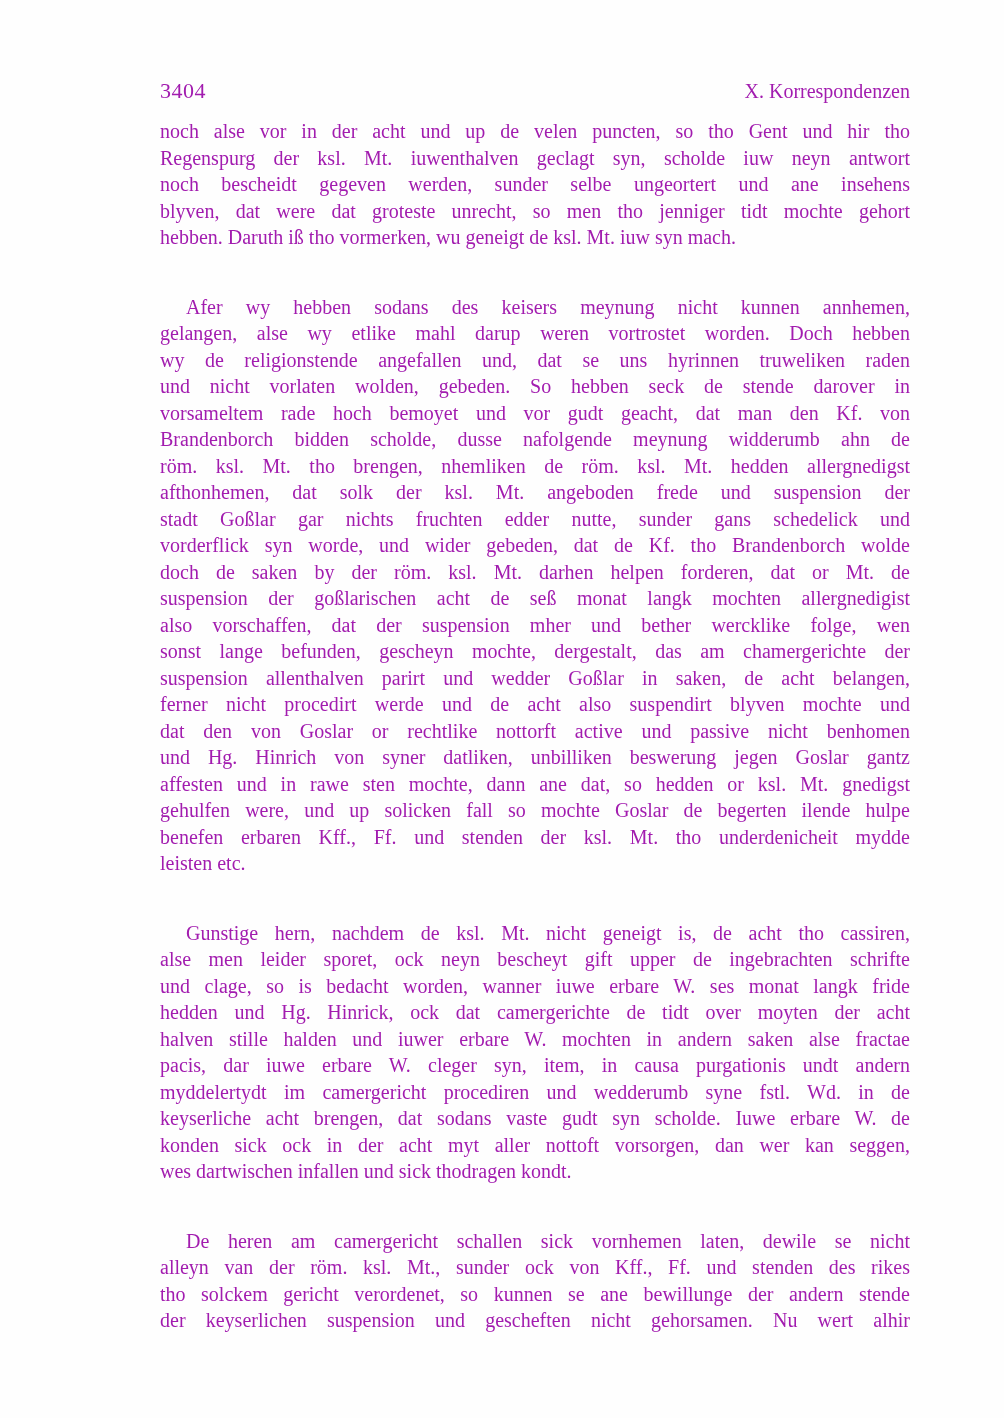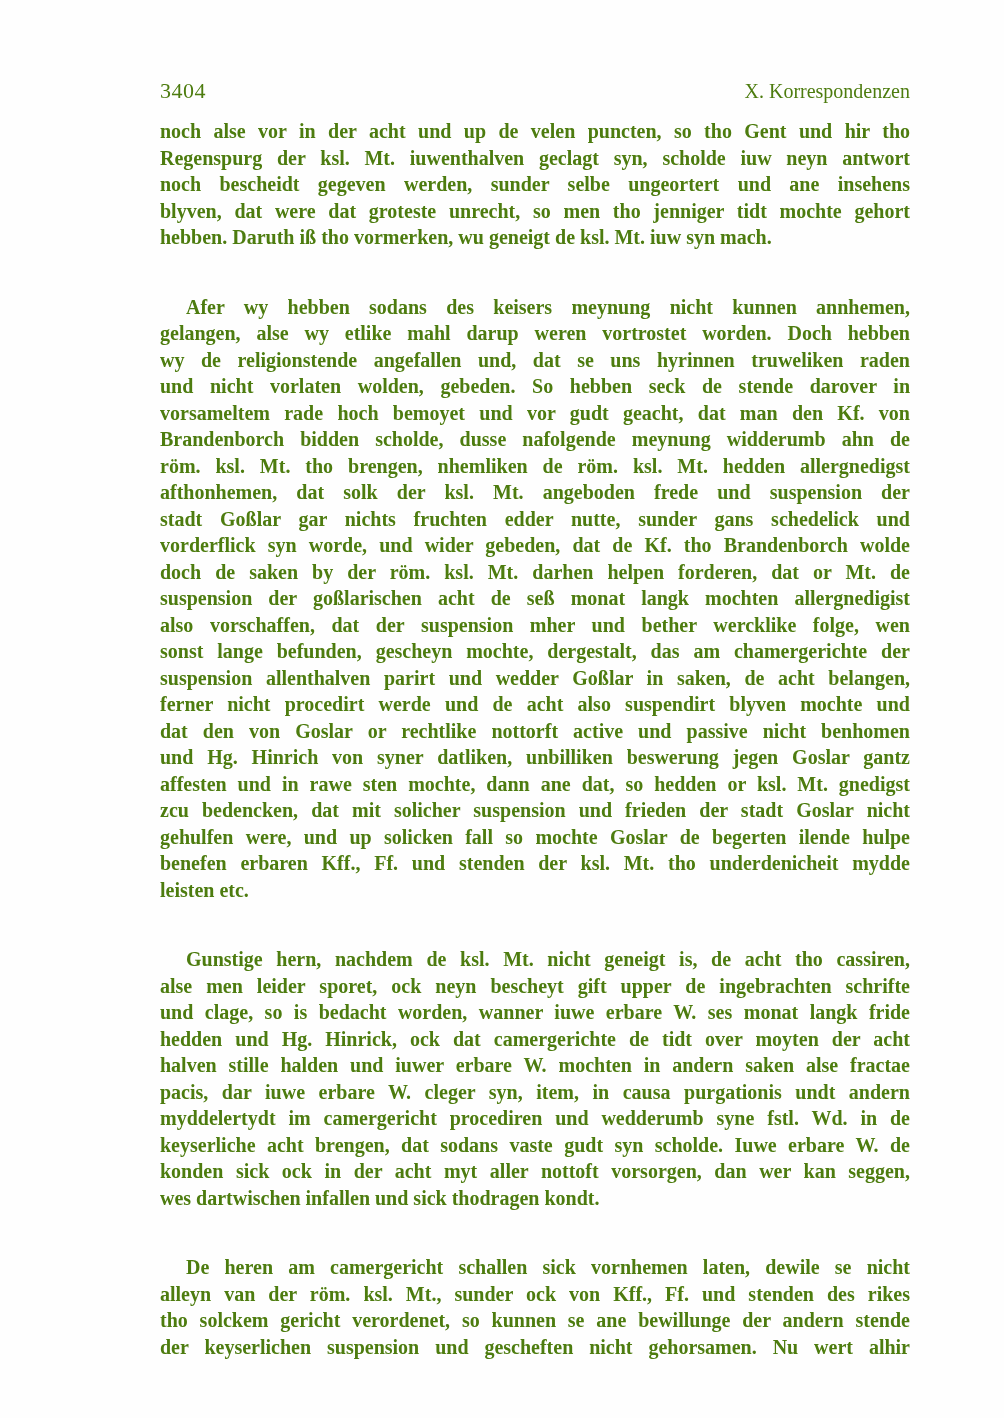--- a/index.html
+++ b/index.html
@@ -5,21 +5,21 @@
   html, body {
     margin: 0;
     padding: 0;
     background: #ffffff;
   }
   .page {
     position: relative;
     width: 1004px;
     height: 1418px;
     background: #fefefe;
-    color: #4d7c0f;
+    color: #a21caf;
     font-family: "Liberation Serif", "DejaVu Serif", serif;
     overflow: hidden;
   }
   .content-area {
     position: absolute;
     left: 160px;
     top: 78px;
     width: 750px;
   }
   .header-row {
@@ -47,21 +47,20 @@
     line-height: 26.5px;
   }
   .paragraph {
     margin: 0;
   }
   .line {
     white-space: nowrap;
     text-align: justify;
     text-align-last: justify;
     height: 26.5px;
-    font-weight: bold;
   }
   .line.last {
     text-align-last: left;
   }
   .line.indent {
     text-indent: 26px;
     margin-top: 43px;
   }
 </style>
 </head>
@@ -94,21 +93,20 @@
           <div class="line">vorderflick syn worde, und wider gebeden, dat de Kf. tho Brandenborch wolde</div>
           <div class="line">doch de saken by der röm. ksl. Mt. darhen helpen forderen, dat or Mt. de</div>
           <div class="line">suspension der goßlarischen acht de seß monat langk mochten allergnedigist</div>
           <div class="line">also vorschaffen, dat der suspension mher und bether wercklike folge, wen</div>
           <div class="line">sonst lange befunden, gescheyn mochte, dergestalt, das am chamergerichte der</div>
           <div class="line">suspension allenthalven parirt und wedder Goßlar in saken, de acht belangen,</div>
           <div class="line">ferner nicht procedirt werde und de acht also suspendirt blyven mochte und</div>
           <div class="line">dat den von Goslar or rechtlike nottorft active und passive nicht benhomen</div>
           <div class="line">und Hg. Hinrich von syner datliken, unbilliken beswerung jegen Goslar gantz</div>
           <div class="line">affesten und in rawe sten mochte, dann ane dat, so hedden or ksl. Mt. gnedigst</div>
-          <div class="line">zcu bedencken, dat mit solicher suspension und frieden der stadt Goslar nicht</div>
           <div class="line">gehulfen were, und up solicken fall so mochte Goslar de begerten ilende hulpe</div>
           <div class="line">benefen erbaren Kff., Ff. und stenden der ksl. Mt. tho underdenicheit mydde</div>
           <div class="line last">leisten etc.</div>
         </div>
         <div class="paragraph">
           <div class="line indent">Gunstige hern, nachdem de ksl. Mt. nicht geneigt is, de acht tho cassiren,</div>
           <div class="line">alse men leider sporet, ock neyn bescheyt gift upper de ingebrachten schrifte</div>
           <div class="line">und clage, so is bedacht worden, wanner iuwe erbare W. ses monat langk fride</div>
           <div class="line">hedden und Hg. Hinrick, ock dat camergerichte de tidt over moyten der acht</div>
           <div class="line">halven stille halden und iuwer erbare W. mochten in andern saken alse fractae</div>

